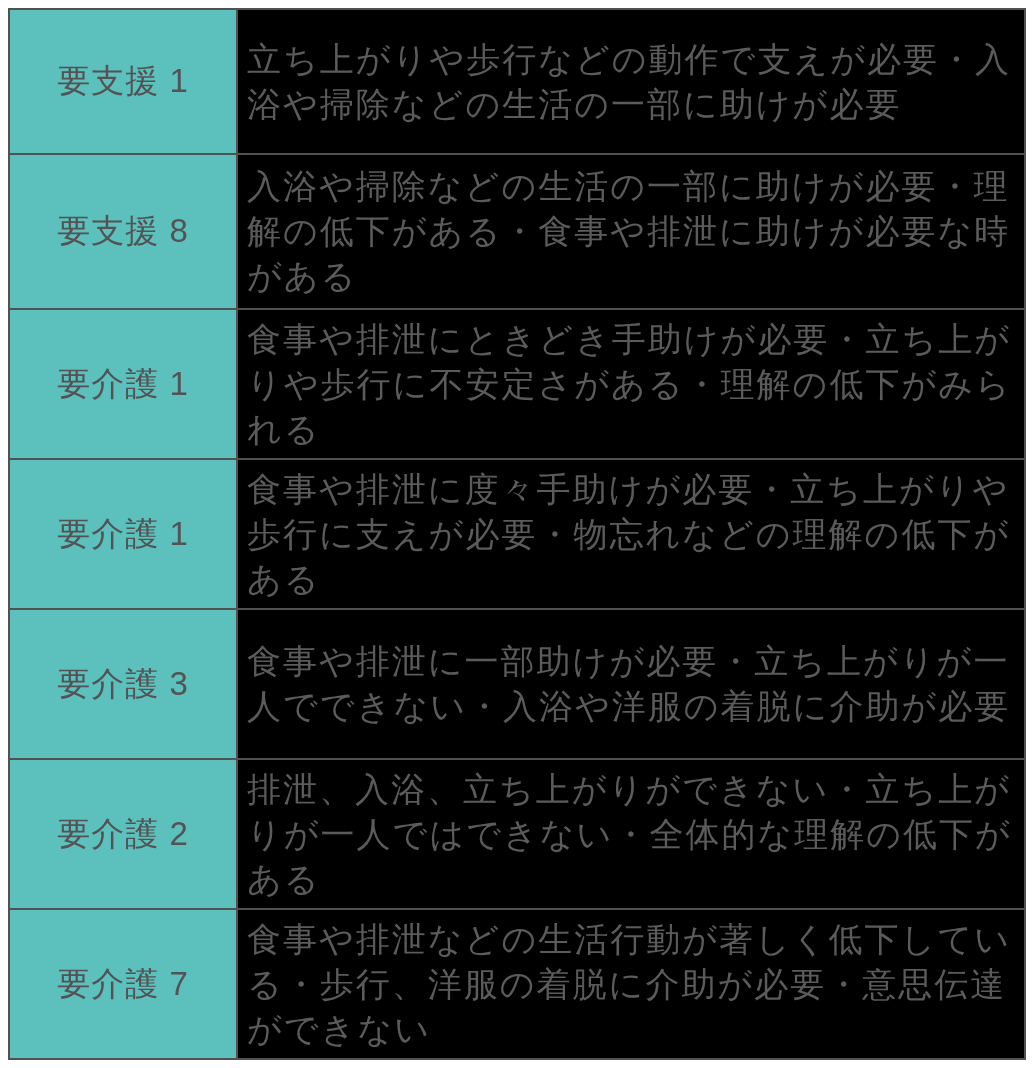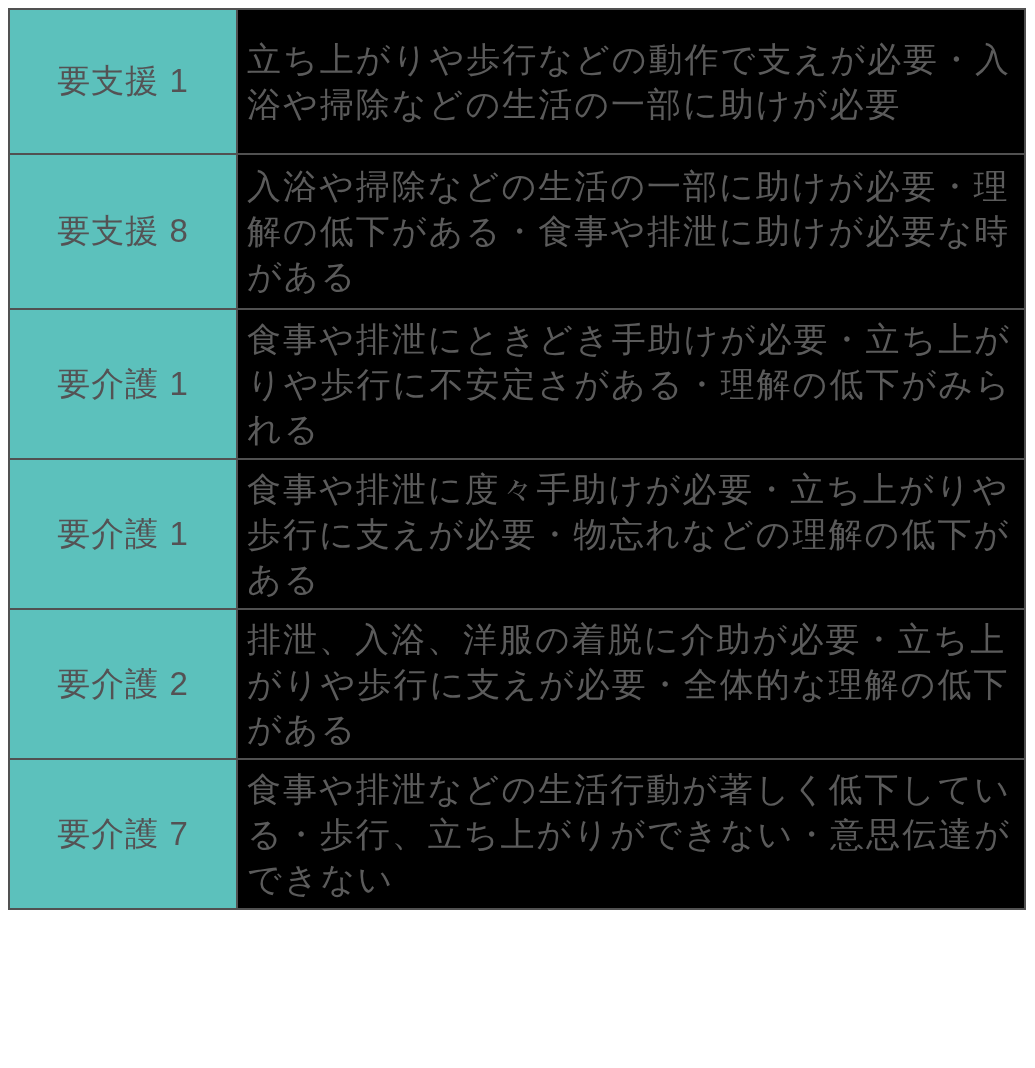--- a/index.html
+++ b/index.html
@@ -68,25 +68,29 @@
   <tr class="care-row">
     <td class="level-cell">要介護 1</td>
     <td class="desc-cell">食事や排泄にときどき手助けが必要・立ち上がりや歩行に不安定さがある・理解の低下がみられる</td>
   </tr>
 
   <tr class="care-row">
     <td class="level-cell">要介護 1</td>
     <td class="desc-cell">食事や排泄に度々手助けが必要・立ち上がりや歩行に支えが必要・物忘れなどの理解の低下がある</td>
   </tr>
 
+  <tr class="care-row">
+    <td class="level-cell">要介護 3</td>
+    <td class="desc-cell">食事や排泄に一部助けが必要・立ち上がりが一人でできない・入浴や洋服の着脱に介助が必要</td>
+  </tr>
 
   <tr class="care-row">
     <td class="level-cell">要介護 2</td>
-    <td class="desc-cell">排泄、入浴、洋服の着脱に介助が必要・立ち上がりや歩行に支えが必要・全体的な理解の低下がある</td>
+    <td class="desc-cell">排泄、入浴、立ち上がりができない・立ち上がりが一人ではできない・全体的な理解の低下がある</td>
   </tr>
 
   <tr class="care-row">
     <td class="level-cell">要介護 7</td>
-    <td class="desc-cell">食事や排泄などの生活行動が著しく低下している・歩行、立ち上がりができない・意思伝達ができない</td>
+    <td class="desc-cell">食事や排泄などの生活行動が著しく低下している・歩行、洋服の着脱に介助が必要・意思伝達ができない</td>
   </tr>
 </tbody>
   </table>
 </div>
 
 </body></html>

